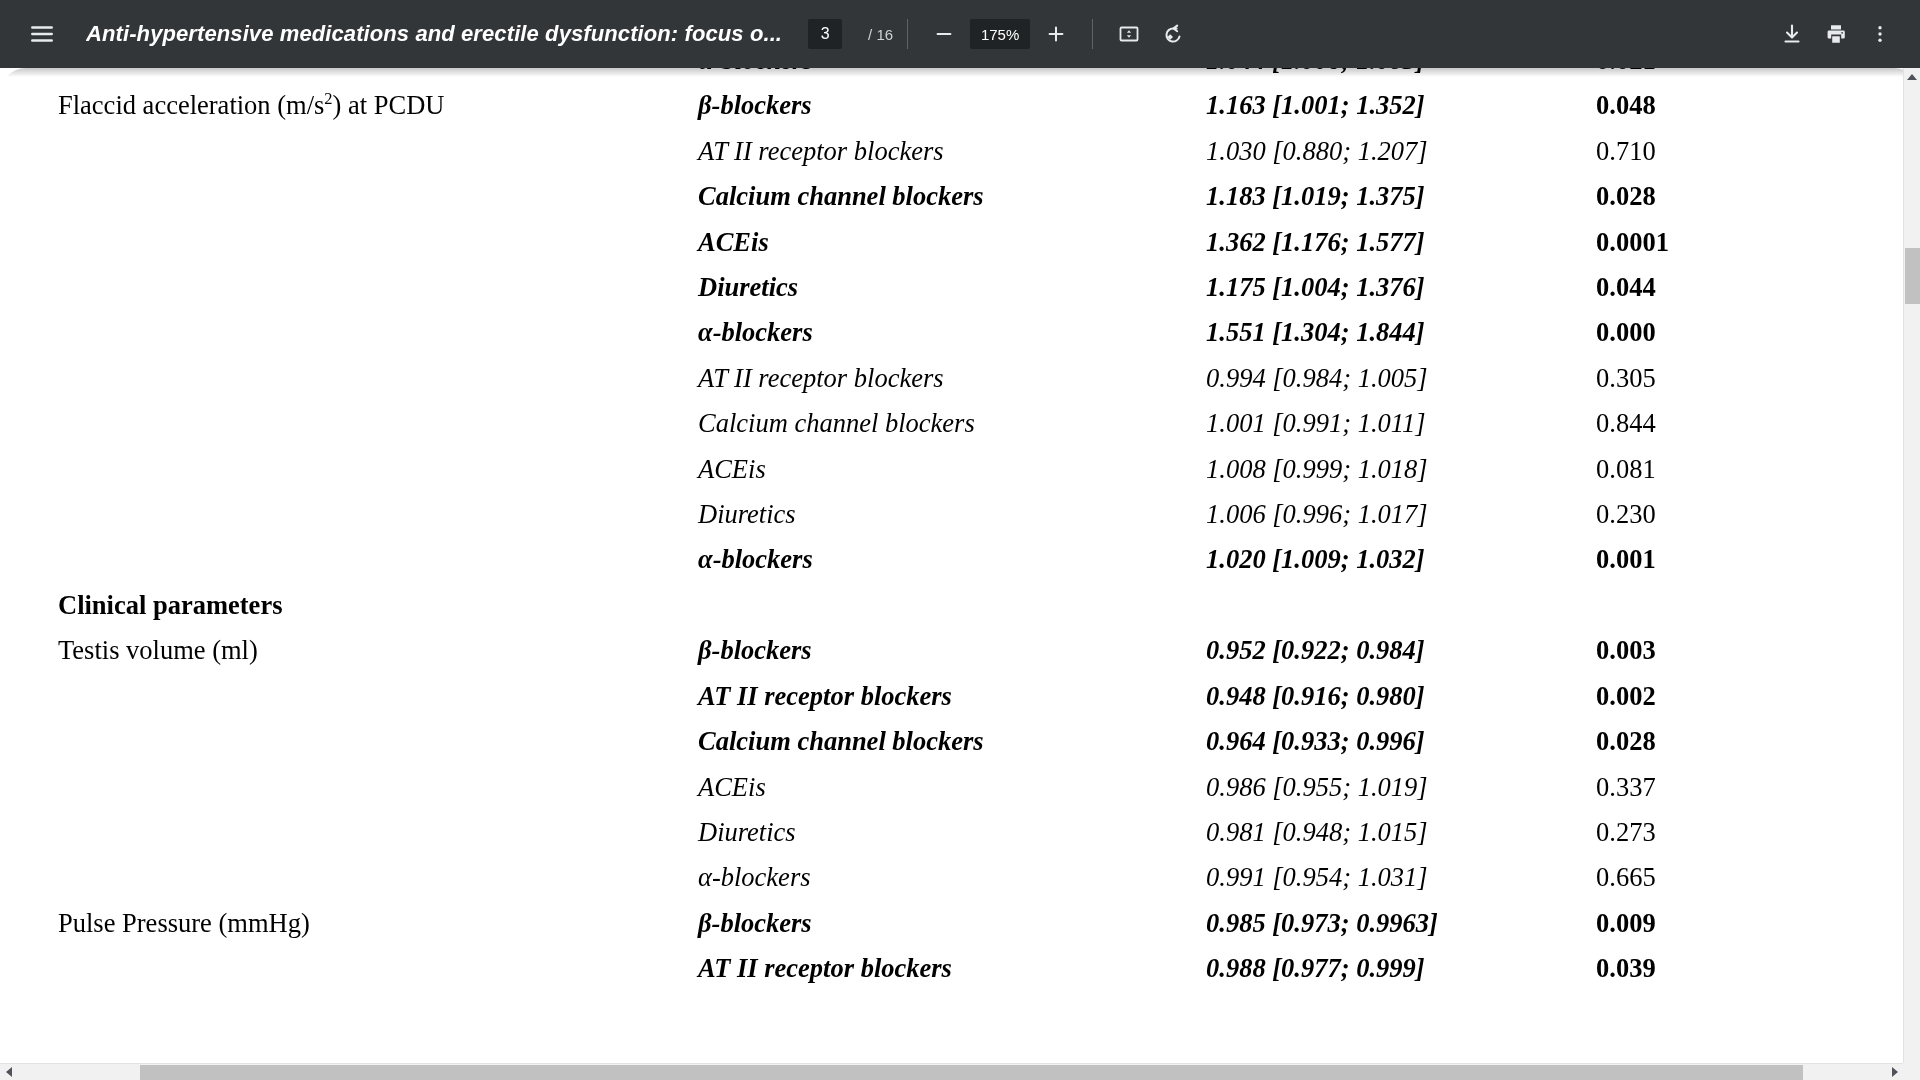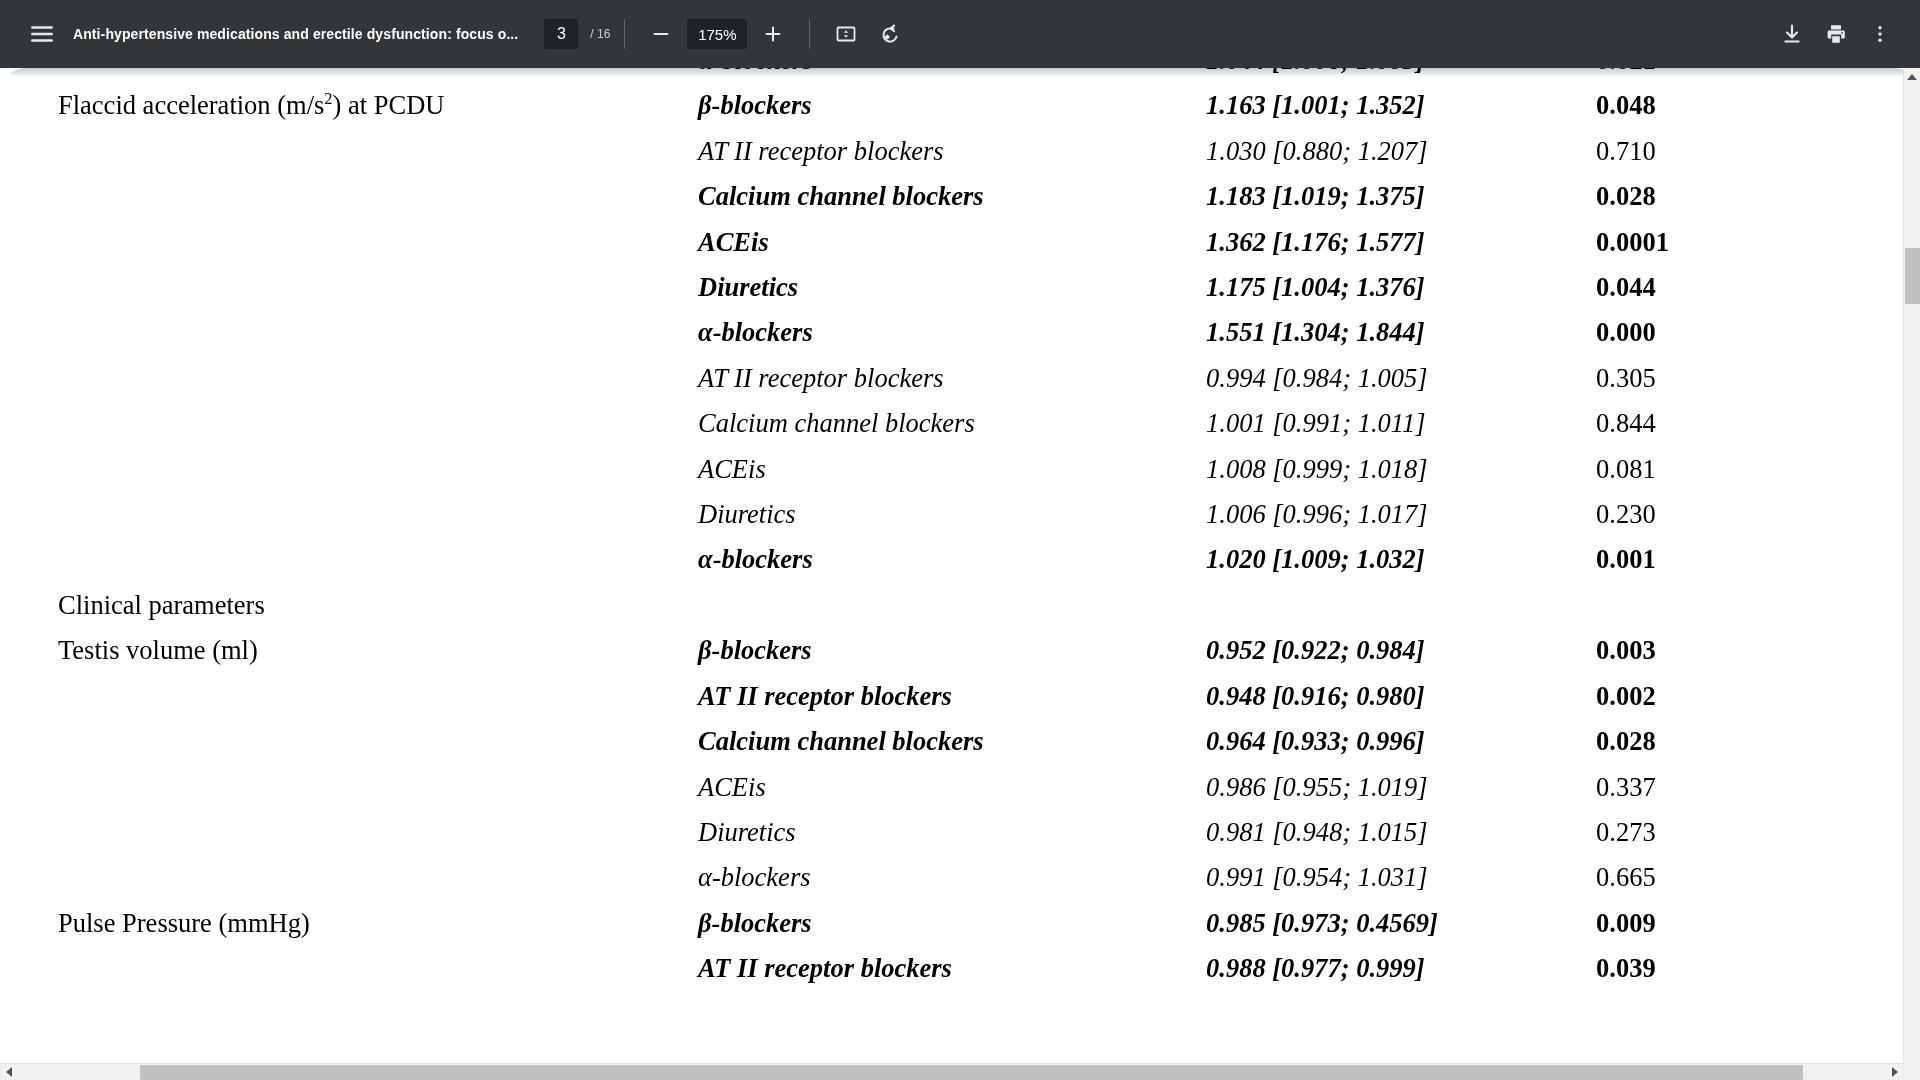--- a/index.html
+++ b/index.html
@@ -29,48 +29,49 @@
     display: flex; align-items: center; justify-content: center;
     border-radius: 50%;
     cursor: pointer;
     flex: 0 0 auto;
   }
   .icon-btn svg { display: block; }
 
   #menu-button { margin-left: 20px; }
 
   #doc-title {
-    font-size: 14px;
+    font-size: 22px;
     font-weight: bold;
     color: #ffffff;
-    margin-left: 9px;
+    margin-left: 22px;
     white-space: nowrap;
     overflow: hidden;
     letter-spacing: .1px;
+    font-style: italic;
   }
 
   .page-group {
     display: flex; align-items: center;
     margin-left: 26px;
     flex: 0 0 auto;
   }
   #page-number-input {
     width: 34px; height: 30px;
     background: #1f2326;
     border: none; outline: none;
     color: #ffffff;
     font-family: "Liberation Sans", sans-serif;
     font-size: 16px;
     text-align: center;
     border-radius: 2px;
   }
   #page-count {
-    font-size: 12px;
+    font-size: 15px;
     color: #cfd2d4;
-    margin-left: 12px;
+    margin-left: 26px;
     white-space: nowrap;
   }
 
   .tb-divider {
     width: 1px; height: 30px;
     background: #5f6368;
     margin: 0 14px;
     flex: 0 0 auto;
   }
 
@@ -133,21 +134,21 @@
 
   td.param    { font-style: normal; }
   td.drug     { font-style: italic; }
   td.or       { text-align: left; padding-left: 8px; font-style: italic; }
   td.pval     { text-align: left; padding-left: 108px; }
 
   tr.sig td.drug,
   tr.sig td.or,
   tr.sig td.pval { font-weight: bold; }
 
-  td.section-head { font-weight: normal; }
+  td.section-head { font-weight: bold; }
 
   sup.exp { font-size: 0.62em; vertical-align: super; line-height: 0; }
 
   
   #v-scrollbar {
     position: absolute;
     top: 68px; right: 0;
     width: 17px; height: 1012px;
     background: #f1f1f1;
     border-left: 1px solid #e2e2e2;
@@ -429,21 +430,21 @@
           </tr>
           <tr>
             <td class="param"></td>
             <td class="drug">α-blockers</td>
             <td class="or">0.991 [0.954; 1.031]</td>
             <td class="pval">0.665</td>
           </tr>
           <tr class="sig">
             <td class="param">Pulse Pressure (mmHg)</td>
             <td class="drug">β-blockers</td>
-            <td class="or">0.985 [0.973; 0.4569]</td>
+            <td class="or">0.985 [0.973; 0.9963]</td>
             <td class="pval">0.009</td>
           </tr>
           <tr class="sig">
             <td class="param"></td>
             <td class="drug">AT II receptor blockers</td>
             <td class="or">0.988 [0.977; 0.999]</td>
             <td class="pval">0.039</td>
           </tr>
         </tbody>
     </table>

